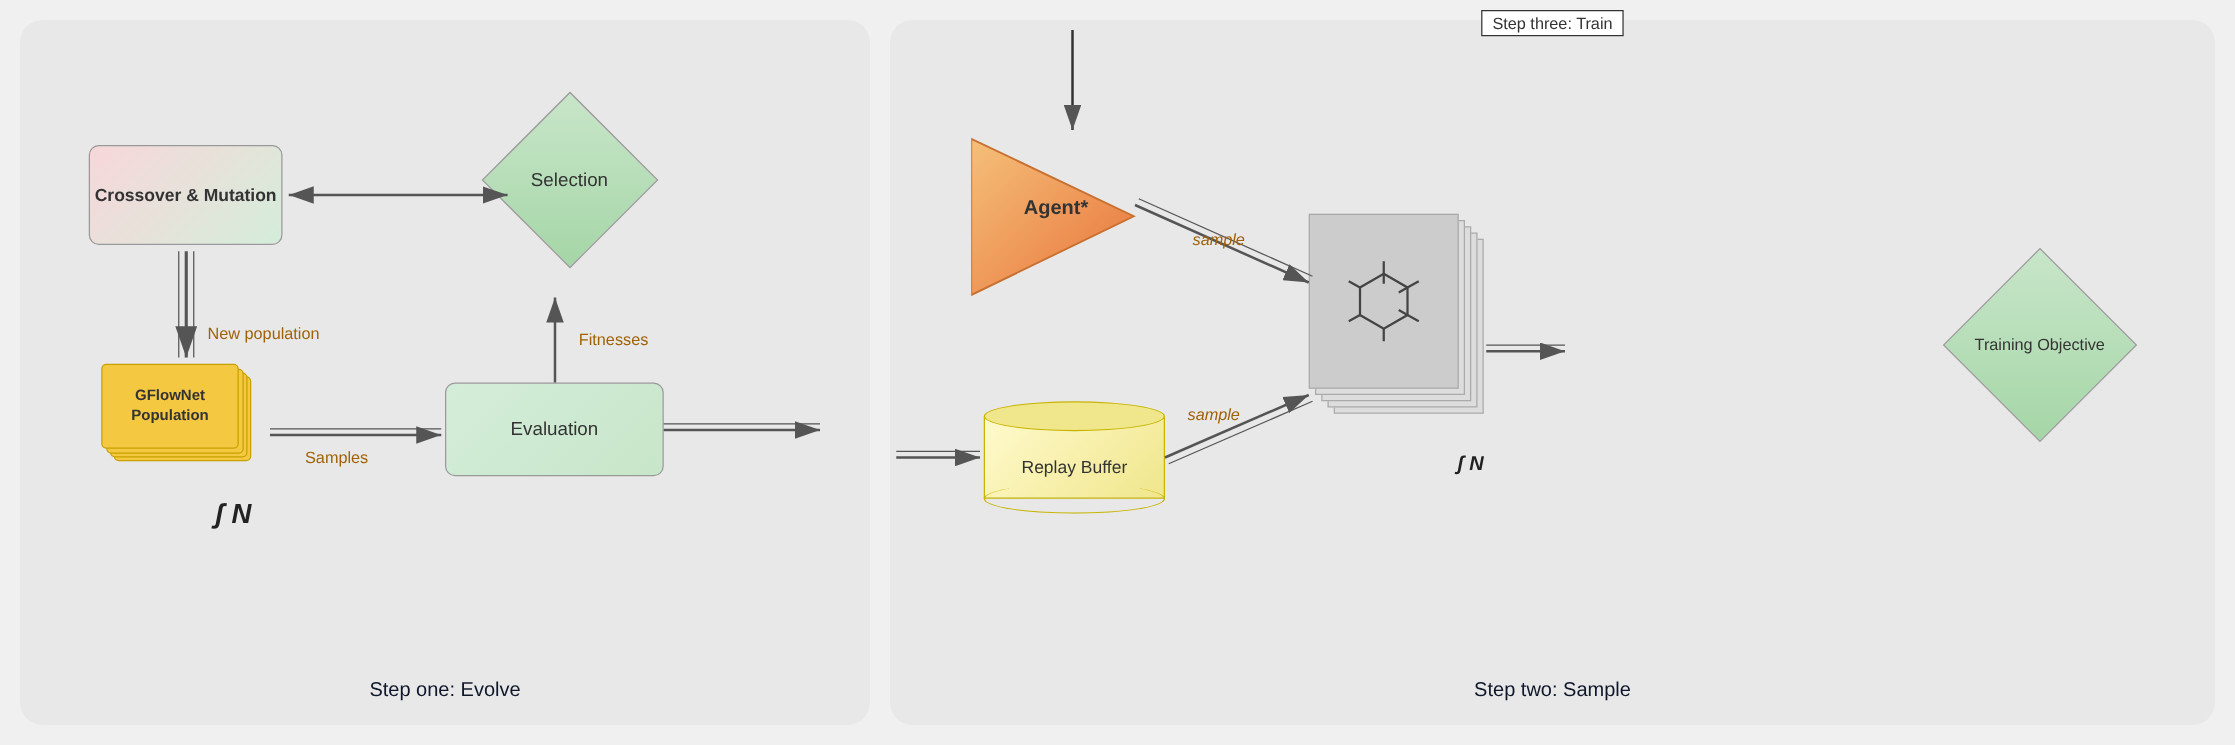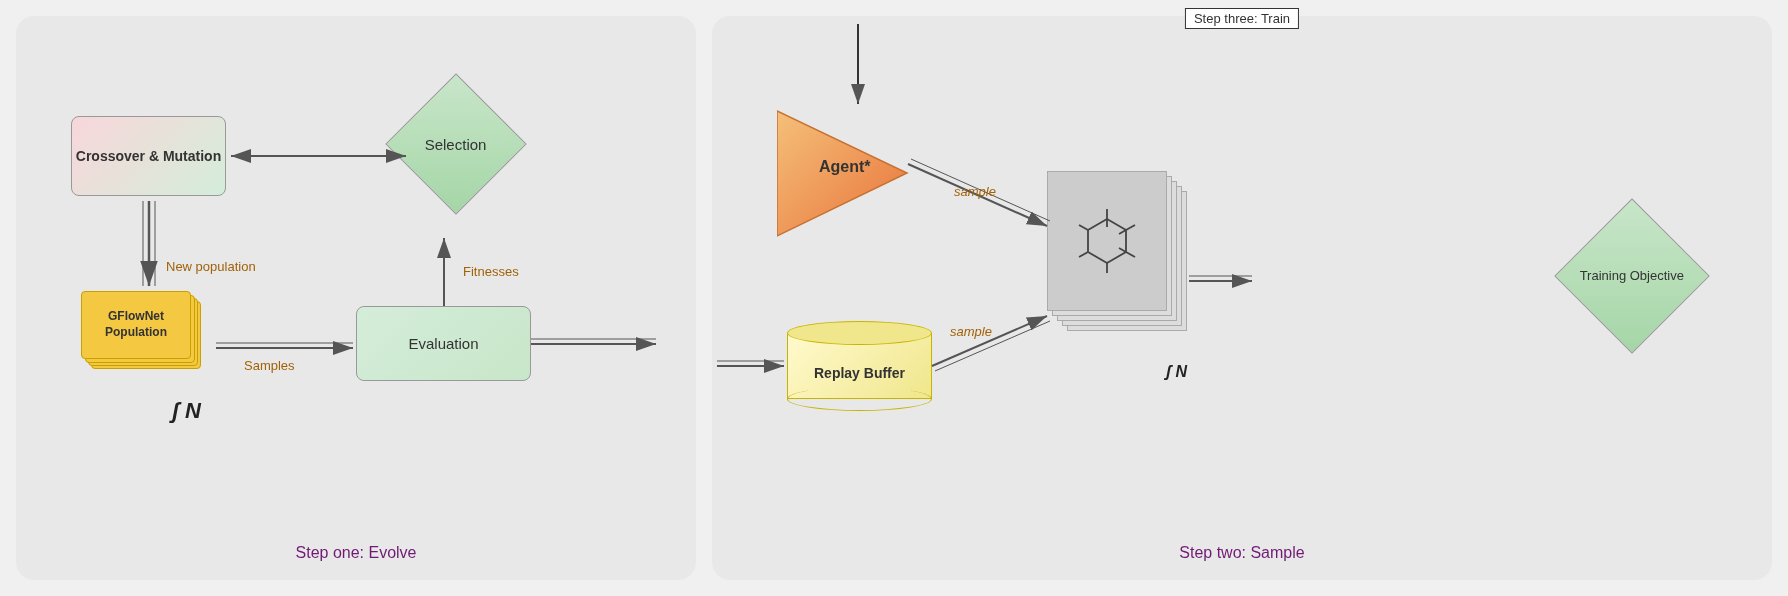--- a/index.html
+++ b/index.html
@@ -34,21 +34,21 @@
     .panel-right {
       flex: 1;
     }
 
     .step-label {
       position: absolute;
       bottom: 18px;
       left: 50%;
       transform: translateX(-50%);
       font-size: 16px;
-      color: #701a75;
+      color: #0f172a;
       white-space: nowrap;
     }
 
     
     .step-three-box {
       position: absolute;
       top: -8px;
       left: 50%;
       transform: translateX(-50%);
       background: white;
@@ -212,21 +212,21 @@
       border-radius: 50%;
       border-top: none;
     }
     .replay-buffer-label {
       position: absolute;
       top: 44px;
       left: 0;
       width: 145px;
       text-align: center;
       font-size: 14px;
-      font-weight: 700;
+      font-weight: 400;
       color: #333;
     }
 
     
     .molecule-stack {
       position: absolute;
       top: 155px;
       left: 335px;
       width: 145px;
       height: 200px;

